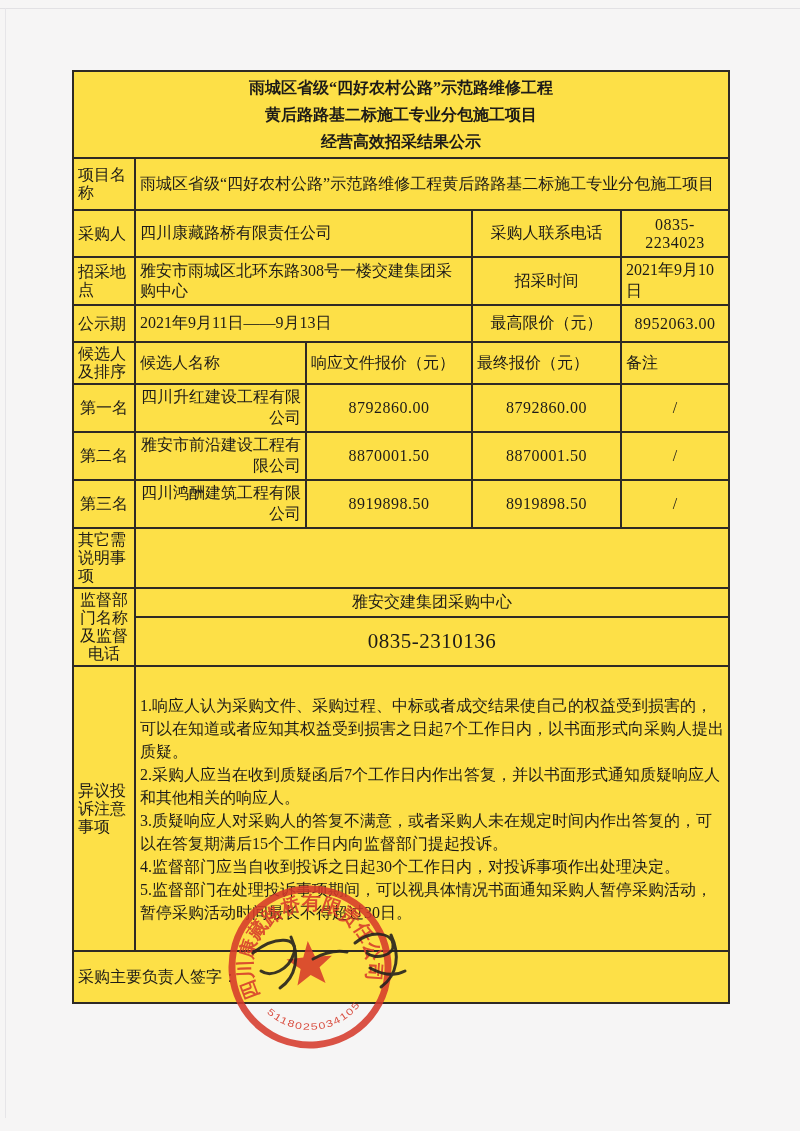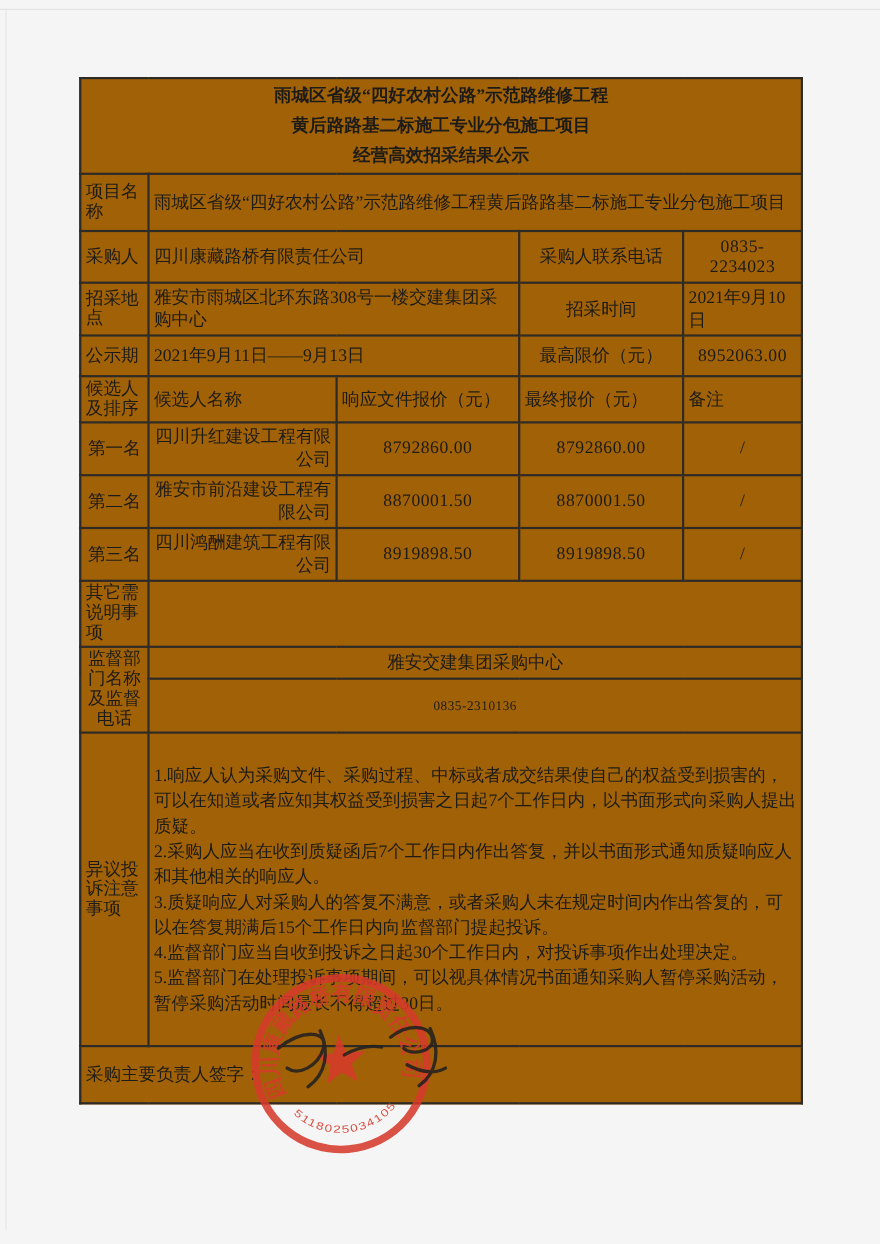--- a/index.html
+++ b/index.html
@@ -10,21 +10,21 @@
     color:#1d1b18;
     overflow:hidden;
   }
   
   .scan-edge-top{position:absolute;left:0;top:8px;width:800px;height:1px;background:#e2e1e4;}
   .scan-edge-left{position:absolute;left:5px;top:8px;width:1px;height:1110px;background:#e6e5e8;}
 
   table.doc{
     position:absolute;left:72px;top:70px;width:656px;
     border-collapse:collapse;table-layout:fixed;
-    background:#a16207;
+    background:#fde047;
   }
   table.doc td{
     border:2px solid #2e2a25;
     padding:2px 4px;
     font-size:16px;
     vertical-align:middle;
     overflow:hidden;
   }
   td.title-cell{
     text-align:center;font-weight:bold;font-size:20px;line-height:27px;
@@ -137,21 +137,21 @@
   <tr style="height:44px">
     <td class="lbl">其它需说明事项</td>
     <td colspan="4"></td>
   </tr>
 
   <tr style="height:24px">
     <td class="lbl lbl-center" rowspan="2">监督部门名称及监督电话</td>
     <td colspan="4" class="ctr">雅安交建集团采购中心</td>
   </tr>
   <tr style="height:46px">
-    <td colspan="4" class="ctr num" style="font-size:12px">0835-2310136</td>
+    <td colspan="4" class="ctr num" style="font-size:21px">0835-2310136</td>
   </tr>
 
   <tr style="height:285px">
     <td class="lbl">异议投诉注意事项</td>
     <td colspan="4" class="obj-cell">
       <div class="obj-item">1.响应人认为采购文件、采购过程、中标或者成交结果使自己的权益受到损害的，可以在知道或者应知其权益受到损害之日起7个工作日内，以书面形式向采购人提出质疑。</div>
       <div class="obj-item">2.采购人应当在收到质疑函后7个工作日内作出答复，并以书面形式通知质疑响应人和其他相关的响应人。</div>
       <div class="obj-item">3.质疑响应人对采购人的答复不满意，或者采购人未在规定时间内作出答复的，可以在答复期满后15个工作日内向监督部门提起投诉。</div>
       <div class="obj-item">4.监督部门应当自收到投诉之日起30个工作日内，对投诉事项作出处理决定。</div>
       <div class="obj-item">5.监督部门在处理投诉事项期间，可以视具体情况书面通知采购人暂停采购活动，暂停采购活动时间最长不得超过30日。</div>

